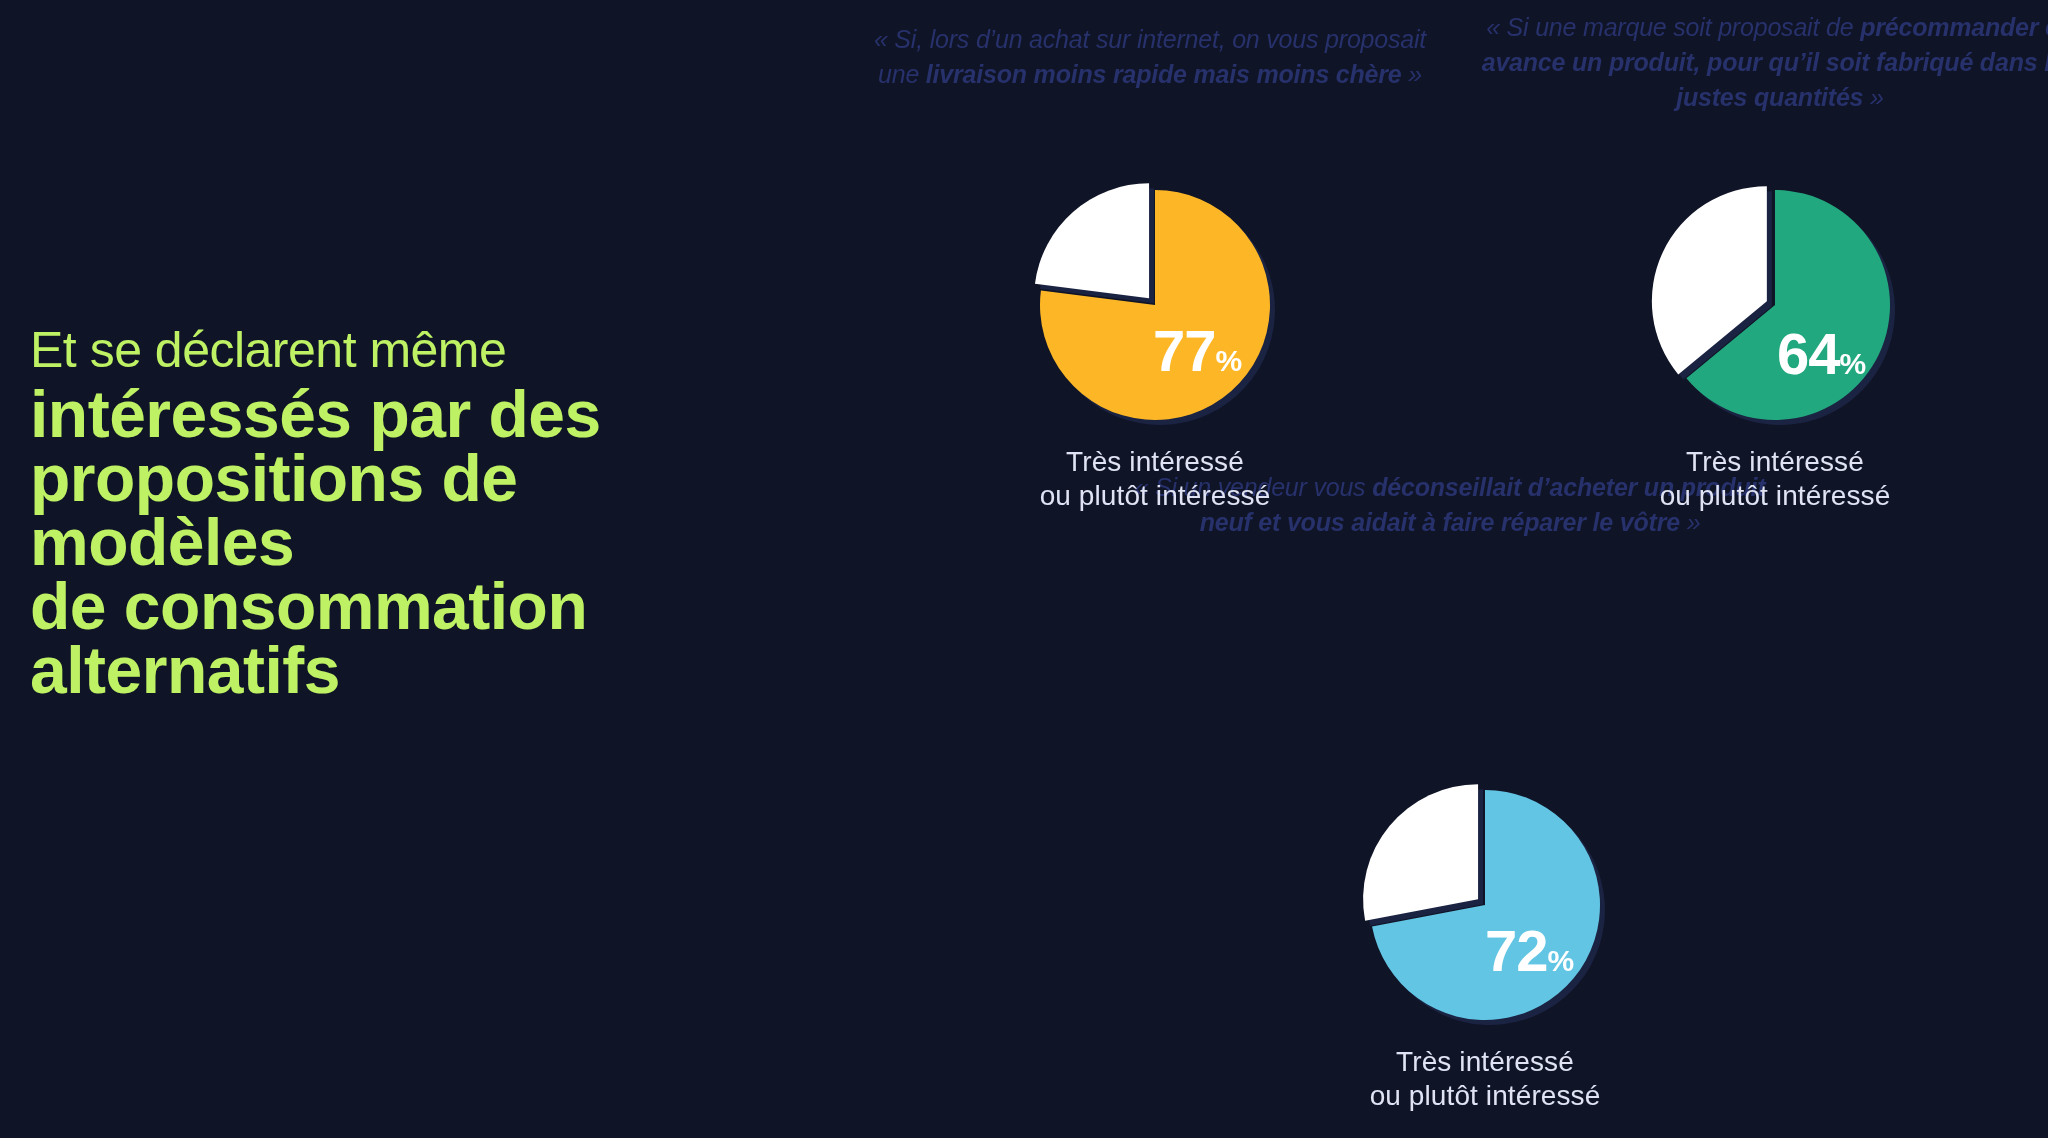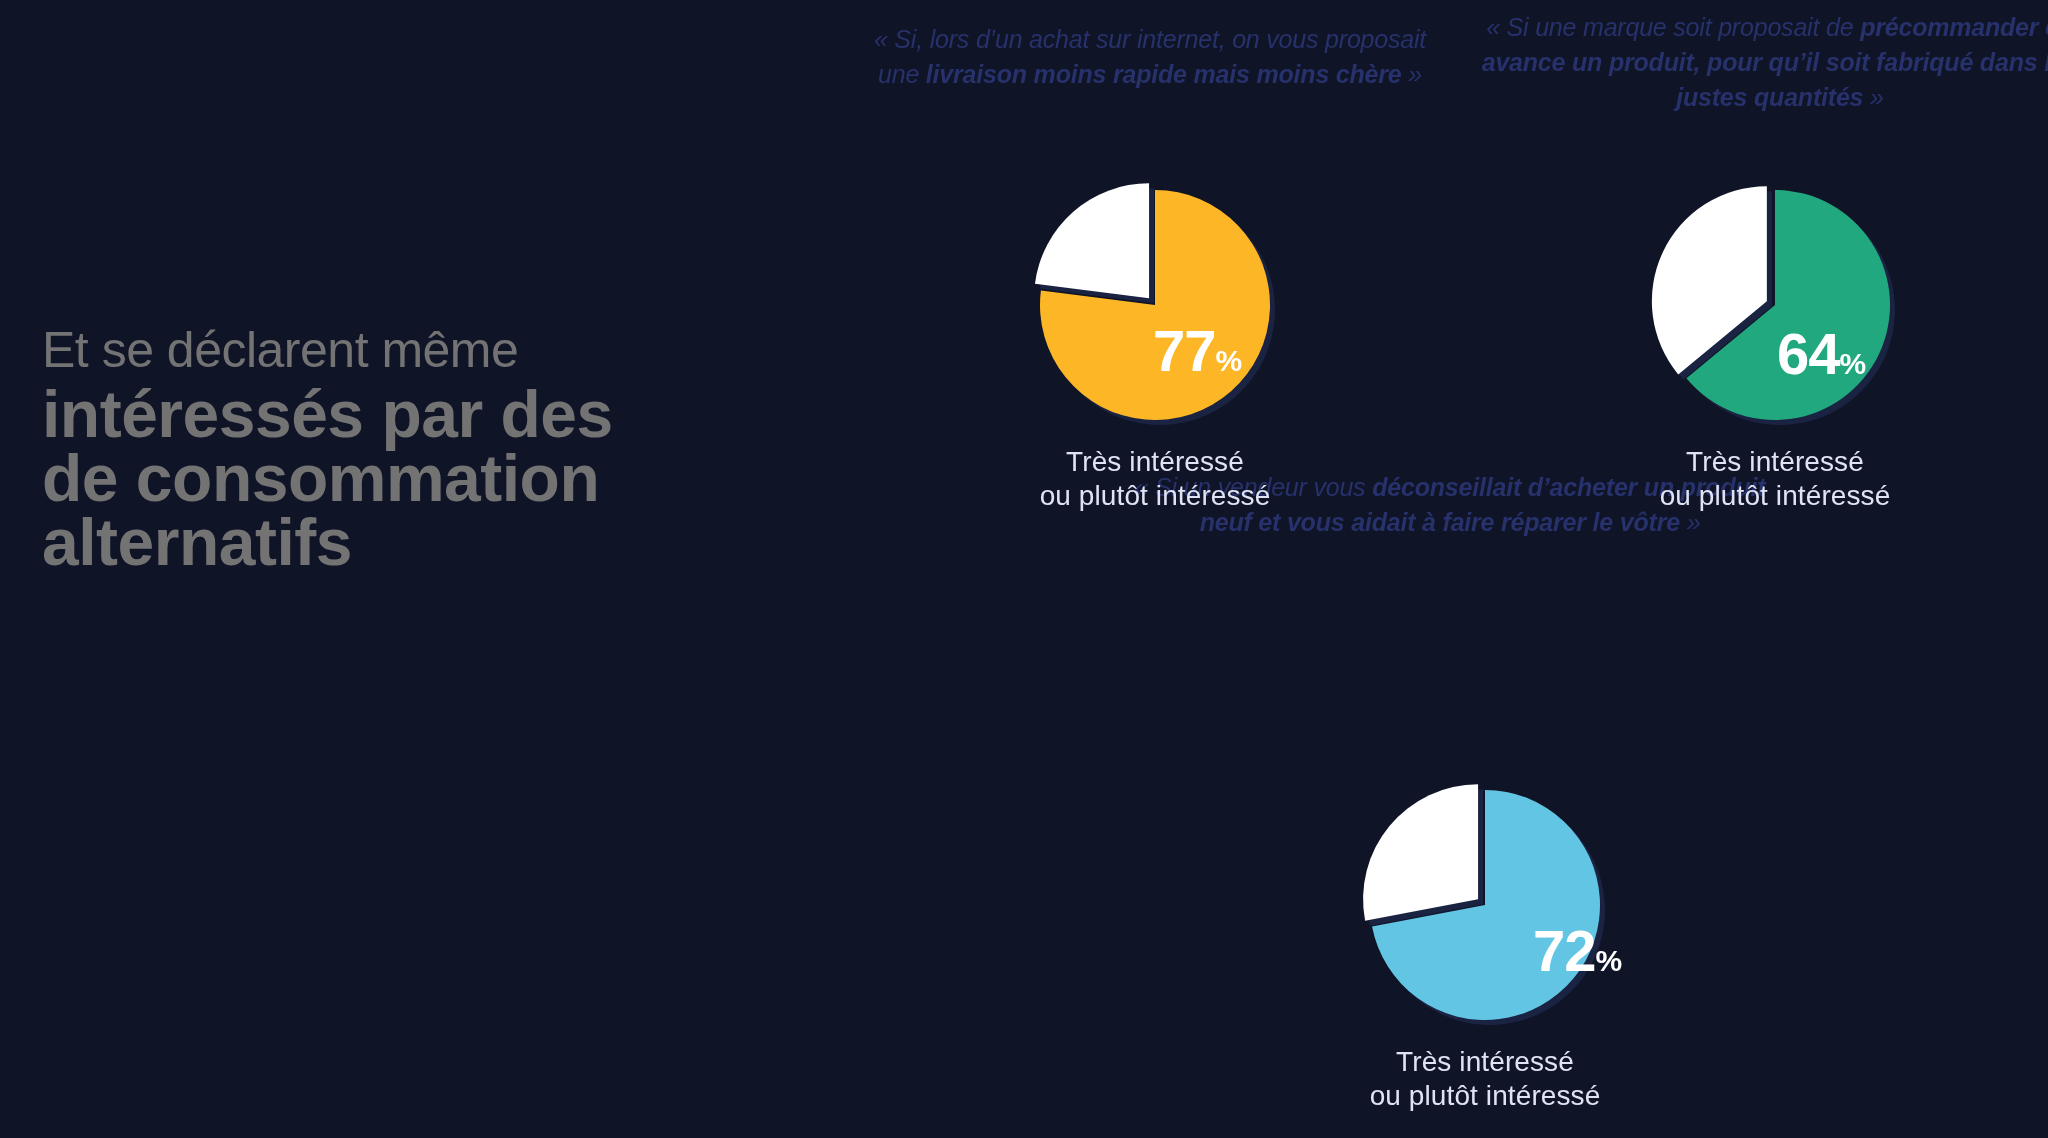--- a/index.html
+++ b/index.html
@@ -23,23 +23,22 @@
 
   
   .headline {
     position: absolute;
     left: 30px;
     top: 318px;
     width: 700px;
   }
   .headline-line {
     display: block;
-    color: #737373;
+    color: #bef264;
     letter-spacing: -0.5px;
-    margin-left: 12px;
   }
   .headline-light {
     font-weight: 400;
     font-size: 50px;
     line-height: 64px;
   }
   .headline-bold {
     font-weight: 700;
     font-size: 66px;
     line-height: 64px;
@@ -93,40 +92,41 @@
   }
   .pie-label .num {
     font-size: 58px;
     letter-spacing: -1px;
   }
   .pie-label .pct {
     font-size: 30px;
   }
   #pie-label-1 { left: 148px; top: 152px; }
   #pie-label-2 { left: 152px; top: 155px; }
-  #pie-label-3 { left: 150px; top: 152px; margin-left: 48px; }
+  #pie-label-3 { left: 150px; top: 152px; }
 
   .pie-caption {
     margin-top: 0;
     color: #dfe3f3;
     font-size: 28px;
     line-height: 34px;
     font-weight: 400;
     letter-spacing: 0.1px;
   }
   .pie-caption span { display: block; }
 </style>
 </head>
 <body>
 
 <div id="stage">
 
   <div class="headline">
     <span class="headline-line headline-light">Et se déclarent même</span>
     <span class="headline-line headline-bold">intéressés par des</span>
+    <span class="headline-line headline-bold">propositions de modèles</span>
     <span class="headline-line headline-bold">de consommation</span>
     <span class="headline-line headline-bold">alternatifs</span>
   </div>
 
   <div class="quote" id="quote-1">
     <span class="reg">« Si, lors d’un achat sur internet, on vous proposait une </span><span class="strong">livraison moins rapide mais moins chère</span><span class="reg"> »</span>
   </div>
 
   <div class="quote" id="quote-2">
     <span class="reg">« Si une marque soit proposait de </span><span class="strong">précommander en avance un produit, pour qu’il soit fabriqué dans les justes quantités</span><span class="reg"> »</span>

